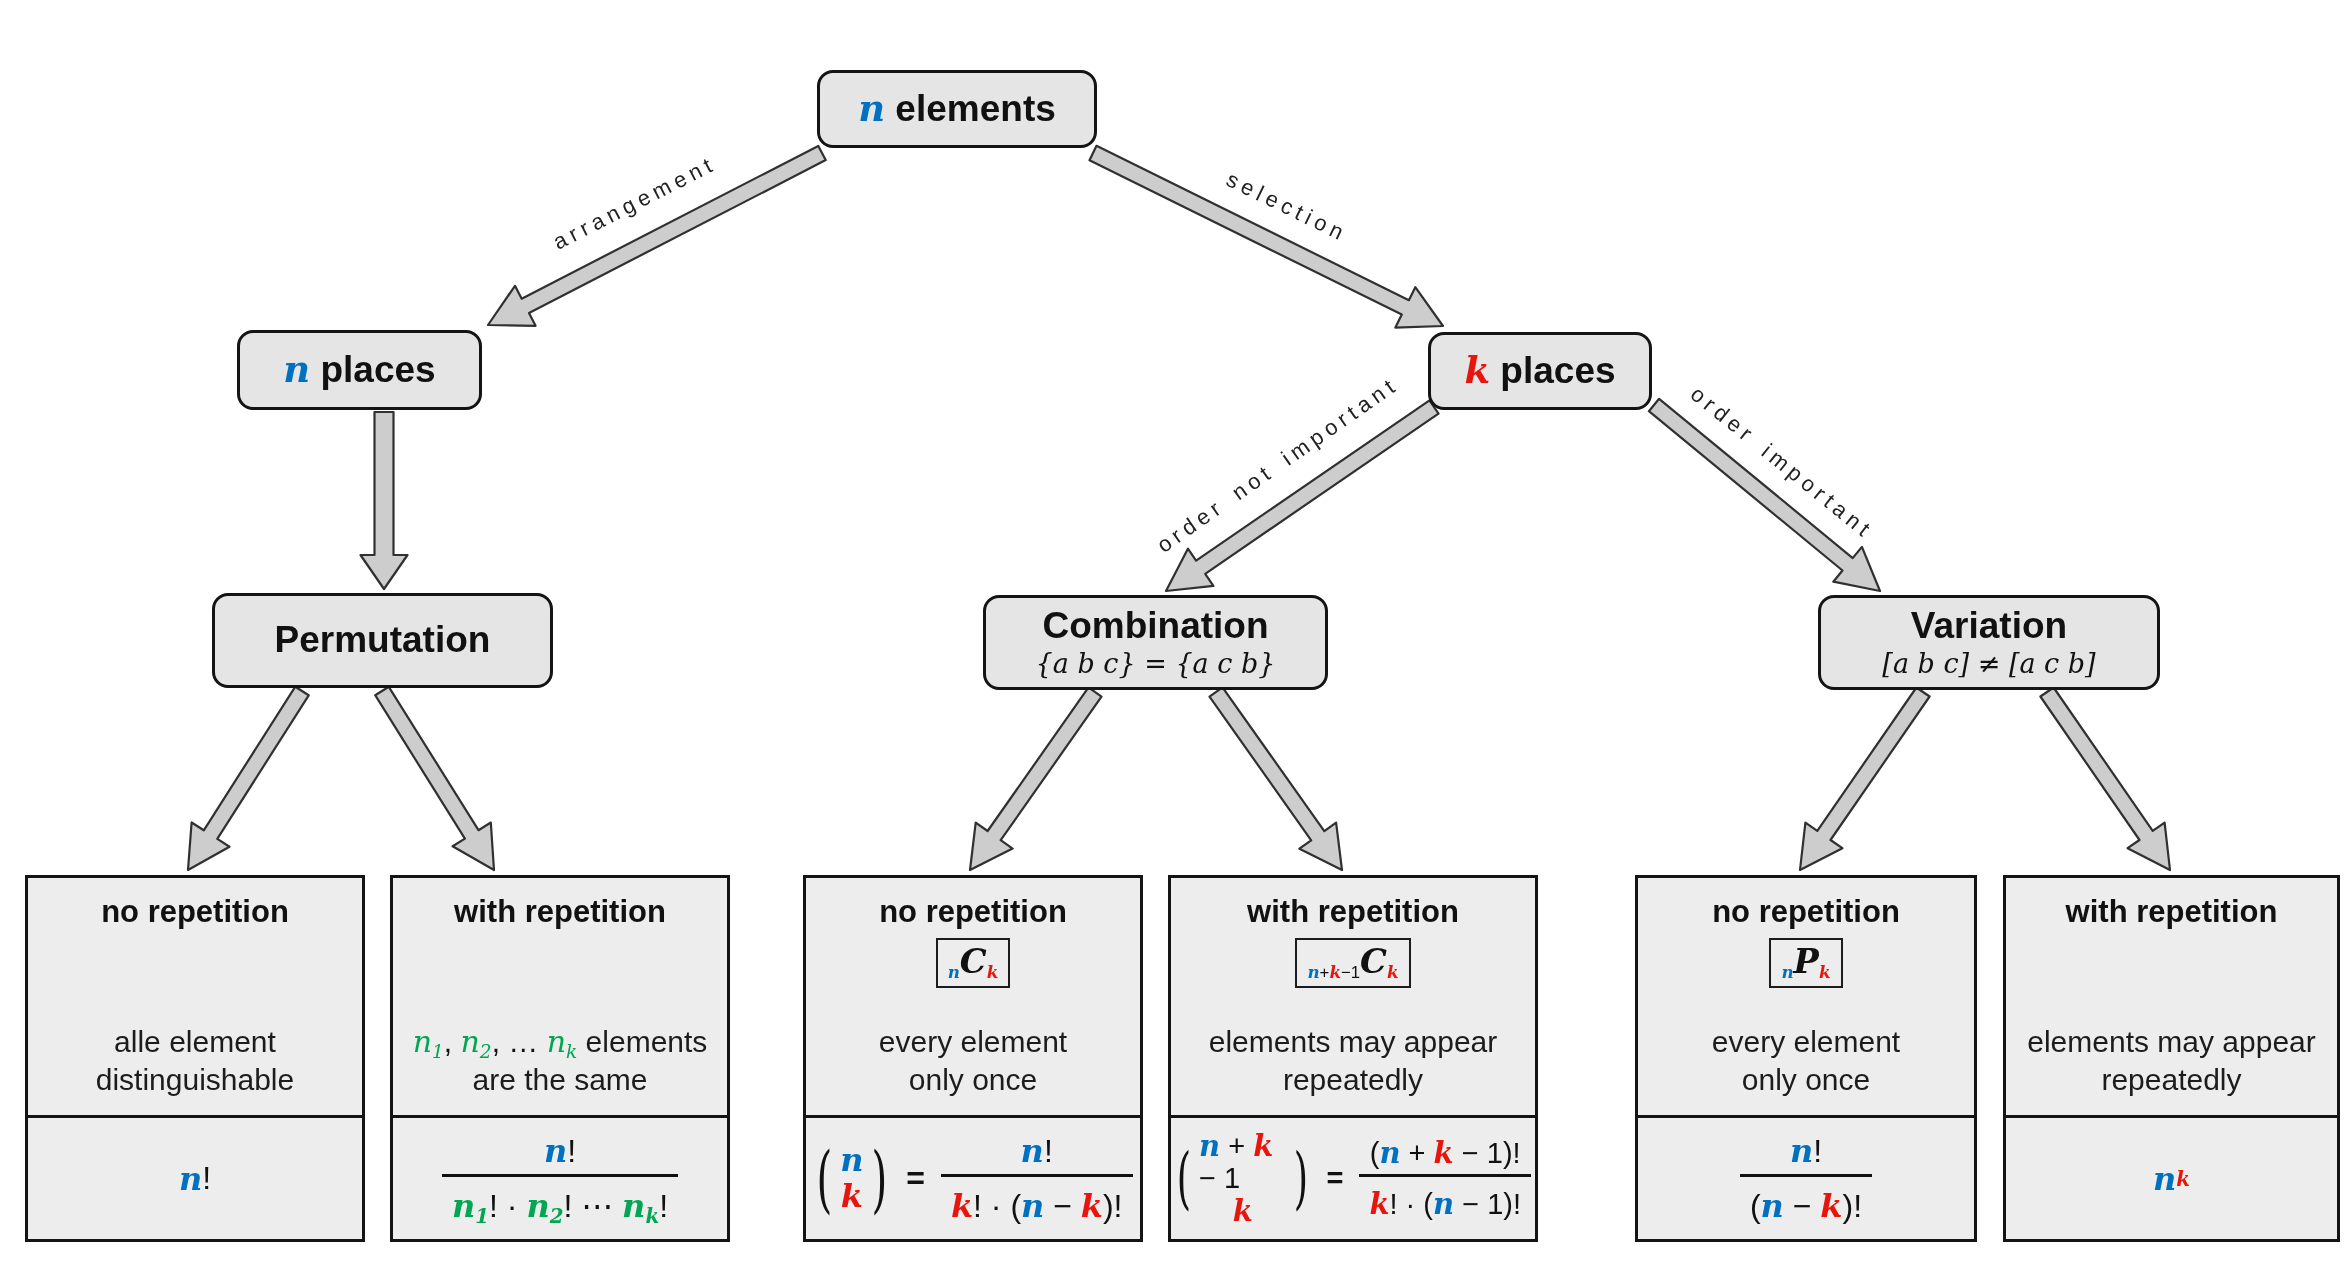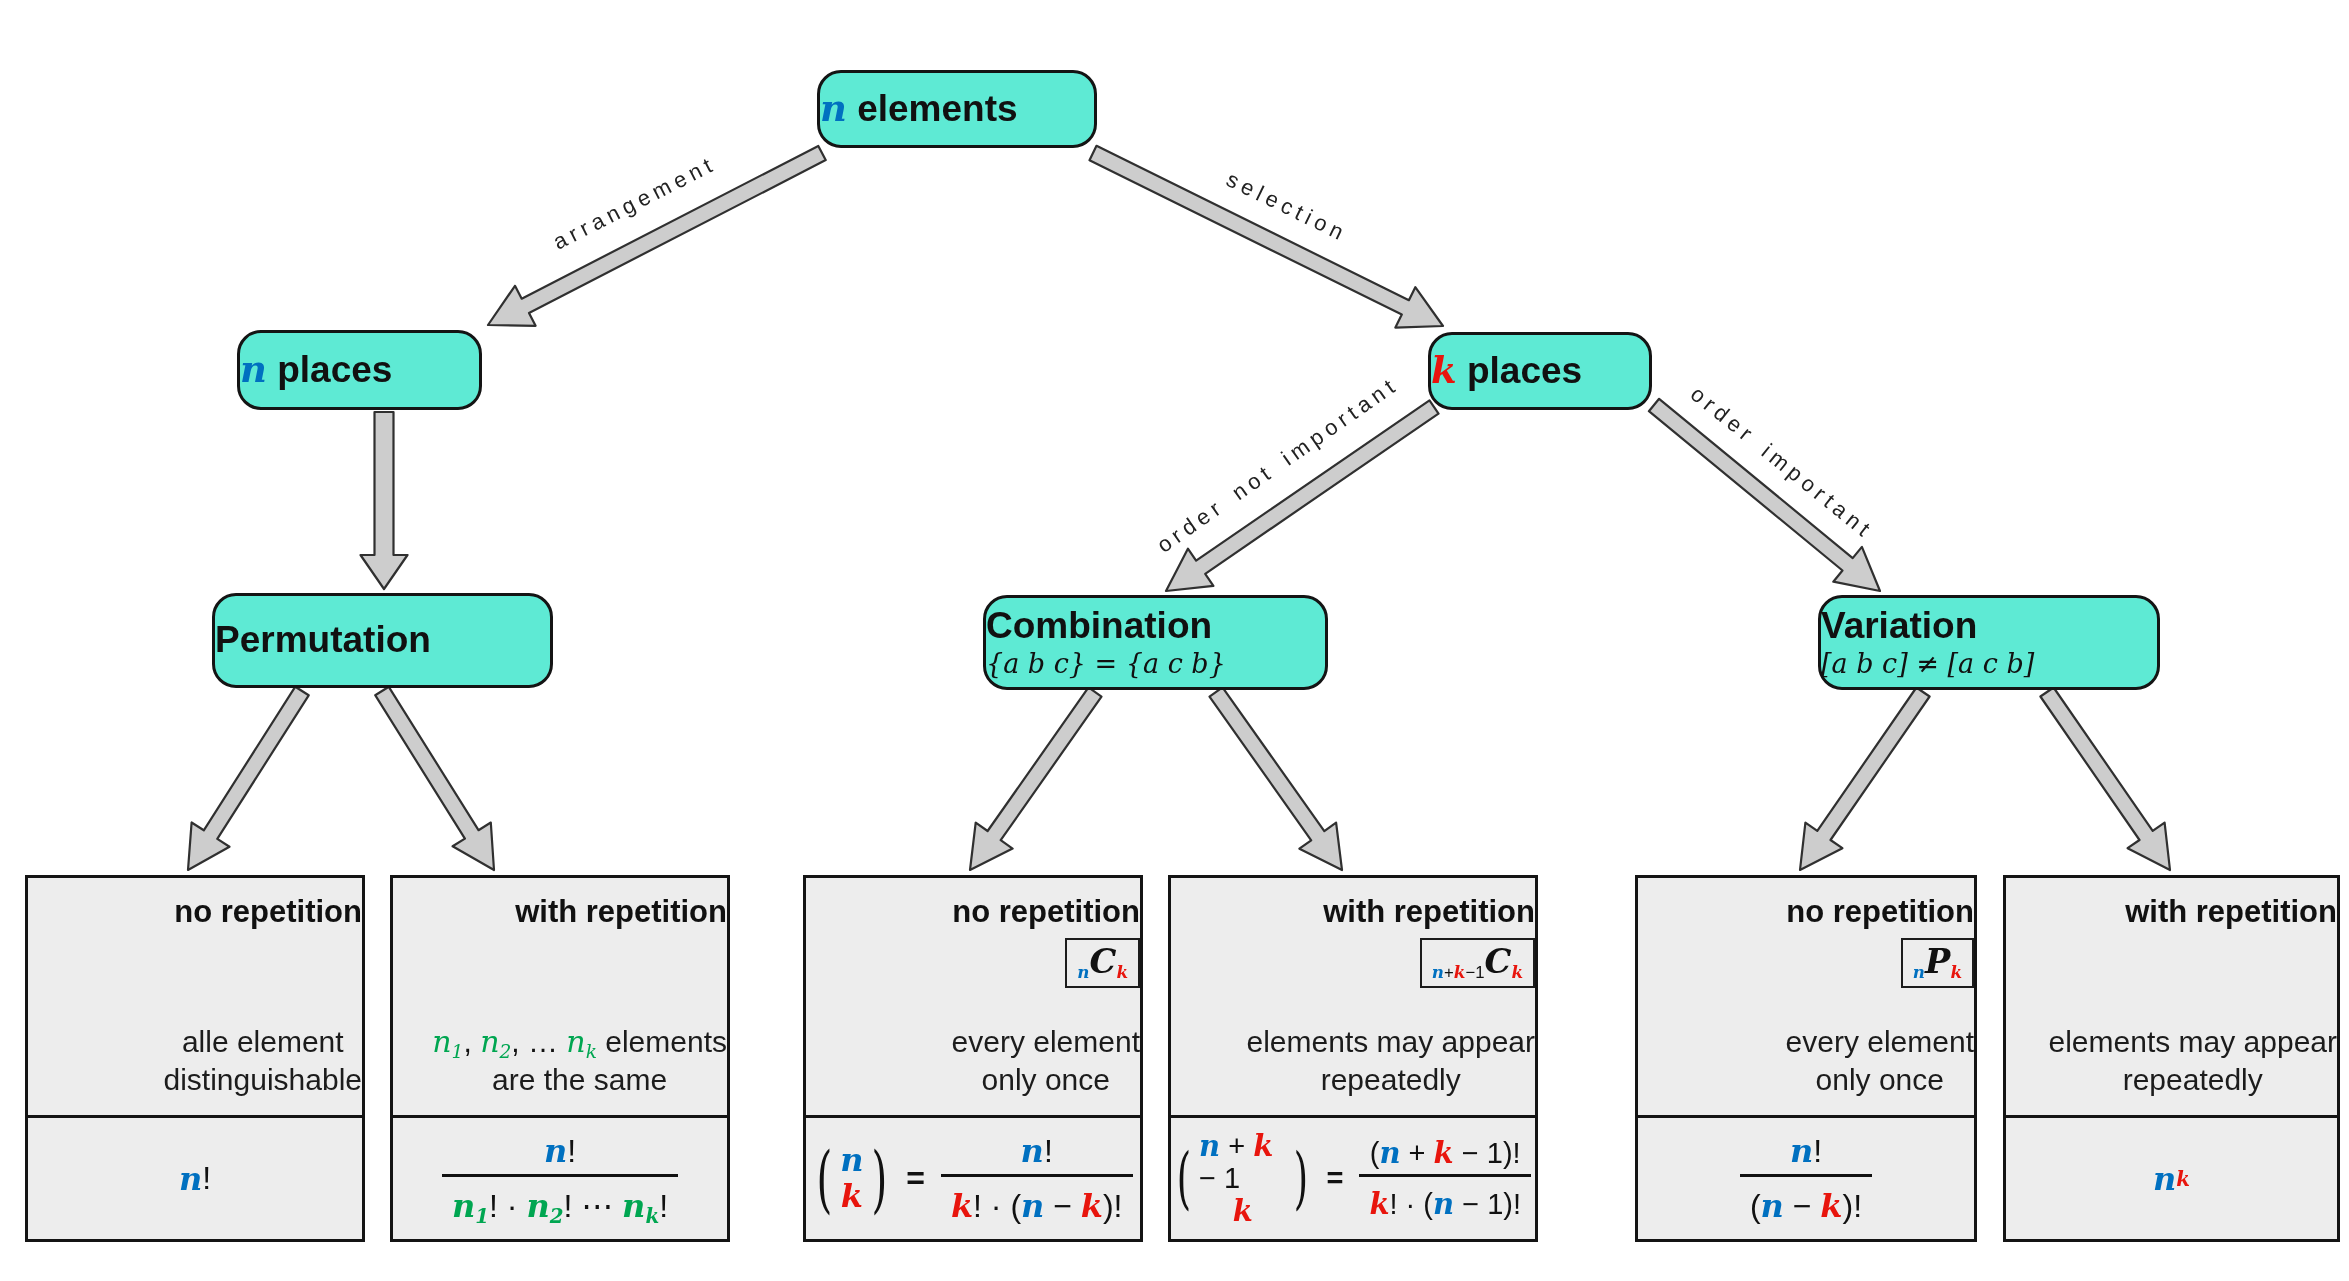--- a/index.html
+++ b/index.html
@@ -2,23 +2,23 @@
 <html><head>
 <meta charset="utf-8">
 <style>
   * { box-sizing: border-box; margin: 0; padding: 0; }
   html,body { width: 2349px; height: 1281px; background: #ffffff;
     font-family: "Liberation Sans", sans-serif; position: relative; overflow: hidden; }
 
   #arrow-layer { position: absolute; left: 0; top: 0; width: 2349px; height: 1281px; }
 
   
-  .node { position: absolute; background: #5eead4; border: 3.5px solid #141414;
-    border-radius: 24px; display: flex; flex-direction: column;
-    justify-content: center; z-index: 2; }
+  .node { position: absolute; background: #e5e5e5; border: 3.5px solid #141414;
+    border-radius: 16px; display: flex; flex-direction: column;
+    align-items: center; justify-content: center; z-index: 2; }
   .node .title { font-size: 37px; font-weight: 700; color: #111; line-height: 1.1; white-space: nowrap; }
   .node .subtitle { font-family: "DejaVu Serif", serif; font-style: italic; font-weight: 400;
     font-size: 27px; color: #111; margin-top: 2px; white-space: nowrap; }
 
   
   .v  { font-family: "DejaVu Serif", serif; font-style: italic; font-weight: 700; }
   .vn { font-family: "DejaVu Serif", serif; font-style: italic; font-weight: 400; }
   .vC { font-family: "DejaVu Serif", serif; font-style: italic; font-weight: 700;
         font-size: 1.25em; color: #111; }
   .blue  { color: #0070C0; }
@@ -40,21 +40,21 @@
 
   
   .edge-label { position: absolute; font-size: 22px; letter-spacing: 5px; word-spacing: 4px;
     color: #222; white-space: nowrap; transform: translate(-50%,-50%) rotate(var(--rot));
     z-index: 3; }
 
   
   .leaf { position: absolute; top: 875px; height: 367px; background: #ededed;
     border: 3px solid #141414; display: flex; flex-direction: column; z-index: 2; }
   .leaf .top { height: 240px; border-bottom: 3px solid #141414; display: flex;
-    flex-direction: column; align-items: flex-end; padding-top: 16px; }
+    flex-direction: column; align-items: center; padding-top: 16px; }
   .leaf .header { font-size: 31px; font-weight: 700; color: #111; }
   .leaf .badge { margin-top: 8px; border: 2px solid #1c1c1c; padding: 1px 10px 5px;
     font-size: 27px; color: #111; }
   .leaf .desc { margin-top: auto; margin-bottom: 16px; font-size: 30px; line-height: 1.26;
     text-align: center; color: #1c1c1c; }
   .leaf .bottom { flex: 1; display: flex; align-items: center; justify-content: center;
     font-size: 32px; color: #111; }
   .leaf.comb-with-rep .bottom { font-size: 29px; }
 </style>
 </head>

